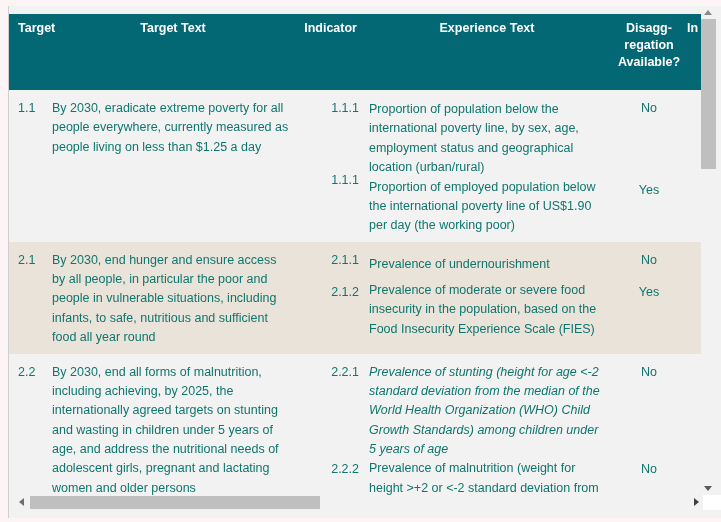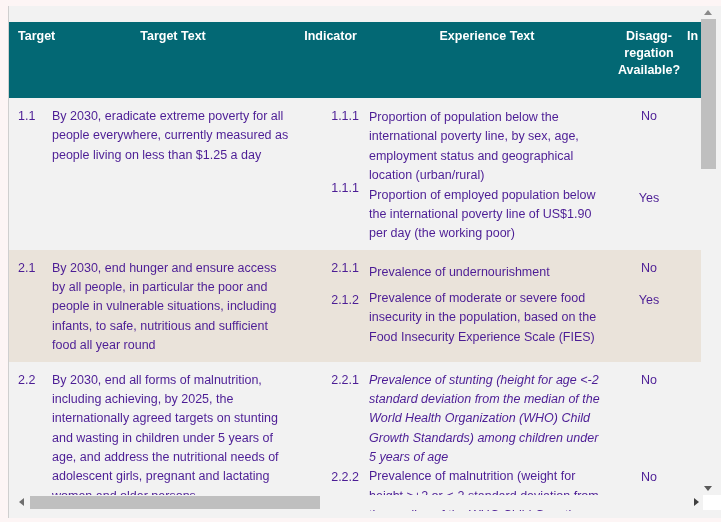--- a/index.html
+++ b/index.html
@@ -24,21 +24,21 @@
     background: #f2f2f2;
     border-left: 1px solid #cfcfcf;
     box-sizing: border-box;
     overflow: hidden;
   }
 
   
   .table-clip {
     position: absolute;
     left: 0;
-    top: 16px;
+    top: 8px;
     width: 693px;
     height: 489px;
     overflow: hidden;
   }
 
   table.sdg {
     border-collapse: collapse;
     table-layout: fixed;
     width: 693px;
     font-size: 12.5px;
@@ -63,21 +63,21 @@
   th.c-indtext     { width: 252px; text-align: center; }
   th.c-disagg      { width: 72px;  text-align: center; }
   th.c-extra       { width: 17px;  text-align: left; padding-left: 2px; overflow: hidden; white-space: nowrap; }
 
   
   tbody td {
     vertical-align: top;
     padding: 9px 4px 6px 4px;
     line-height: 1.55;
     font-size: 12.5px;
-    color: #4c1d95;
+    color: #0f766e;
   }
   td.c-target     { text-align: left;   padding-left: 9px; white-space: nowrap; }
   td.c-targettext { text-align: left;   padding-left: 5px; padding-right: 6px; }
   td.c-indicator  { text-align: right;  padding-right: 2px; white-space: nowrap; }
   td.c-indtext    { text-align: left;   padding-left: 8px; padding-right: 6px; }
   td.c-disagg     { text-align: center; }
   td.c-extra      { }
 
   tbody tr.alt > td { background: #eae3da; }
   tbody tr.plain > td { background: transparent; }

